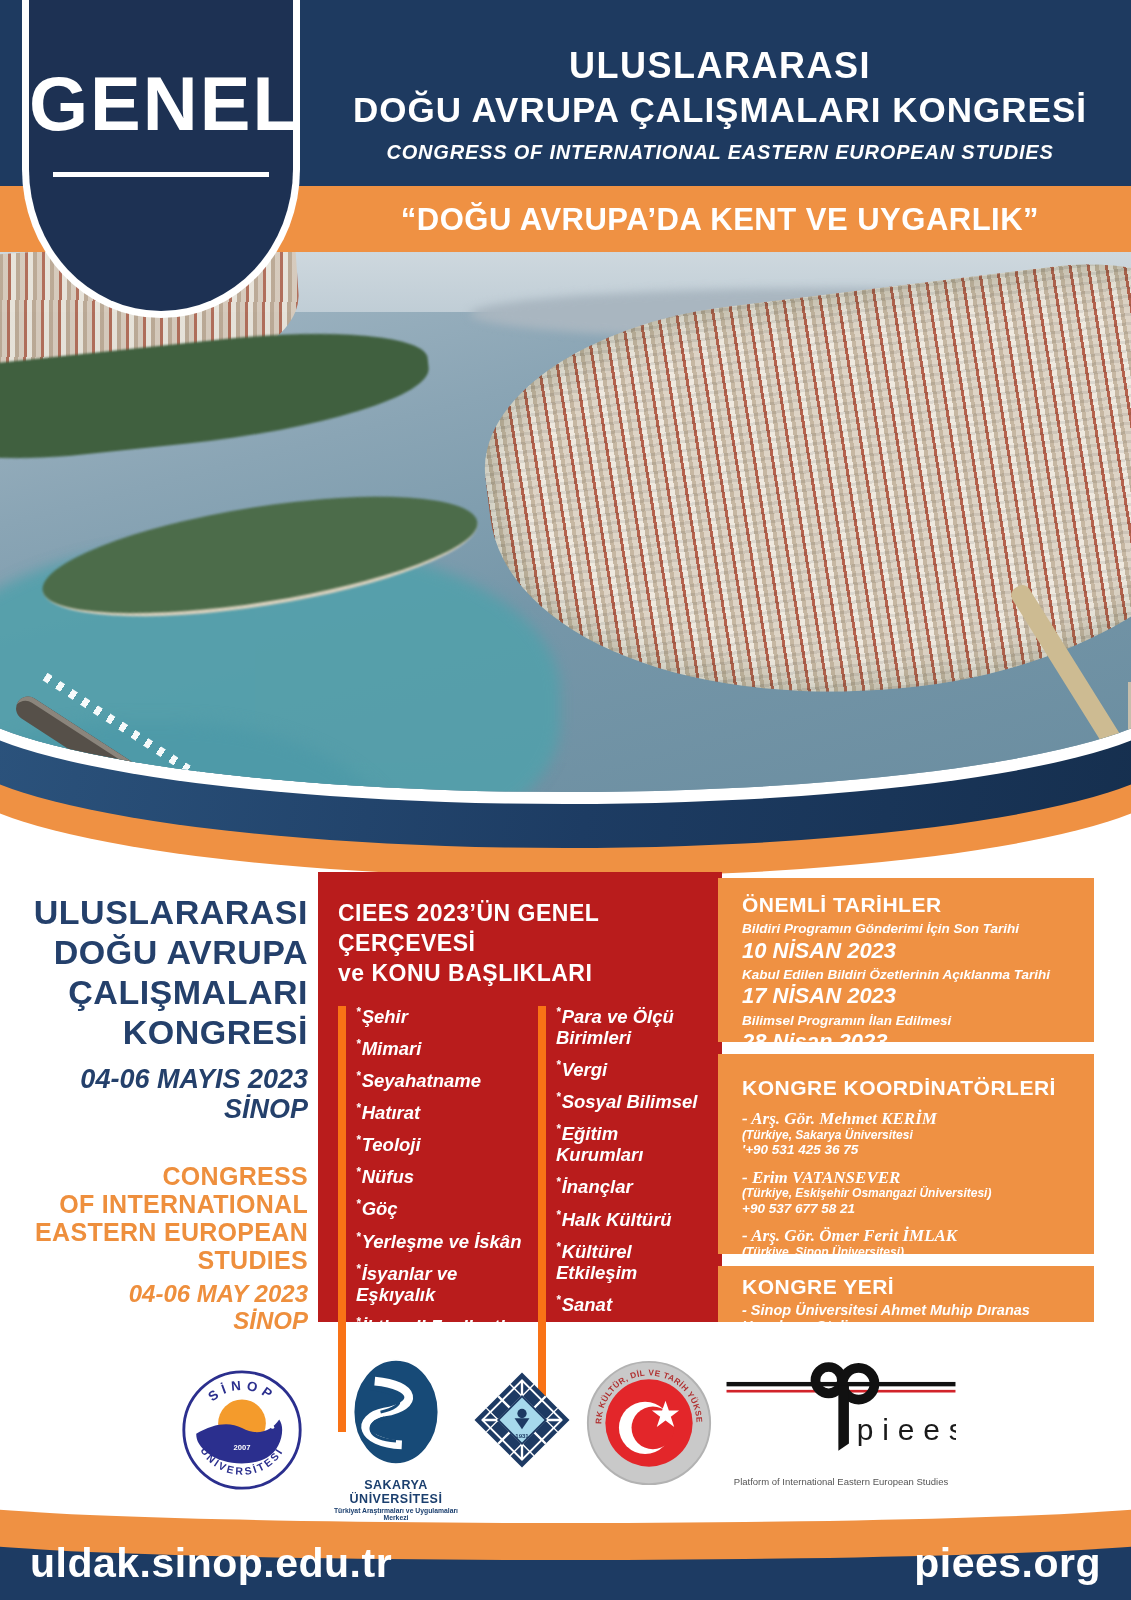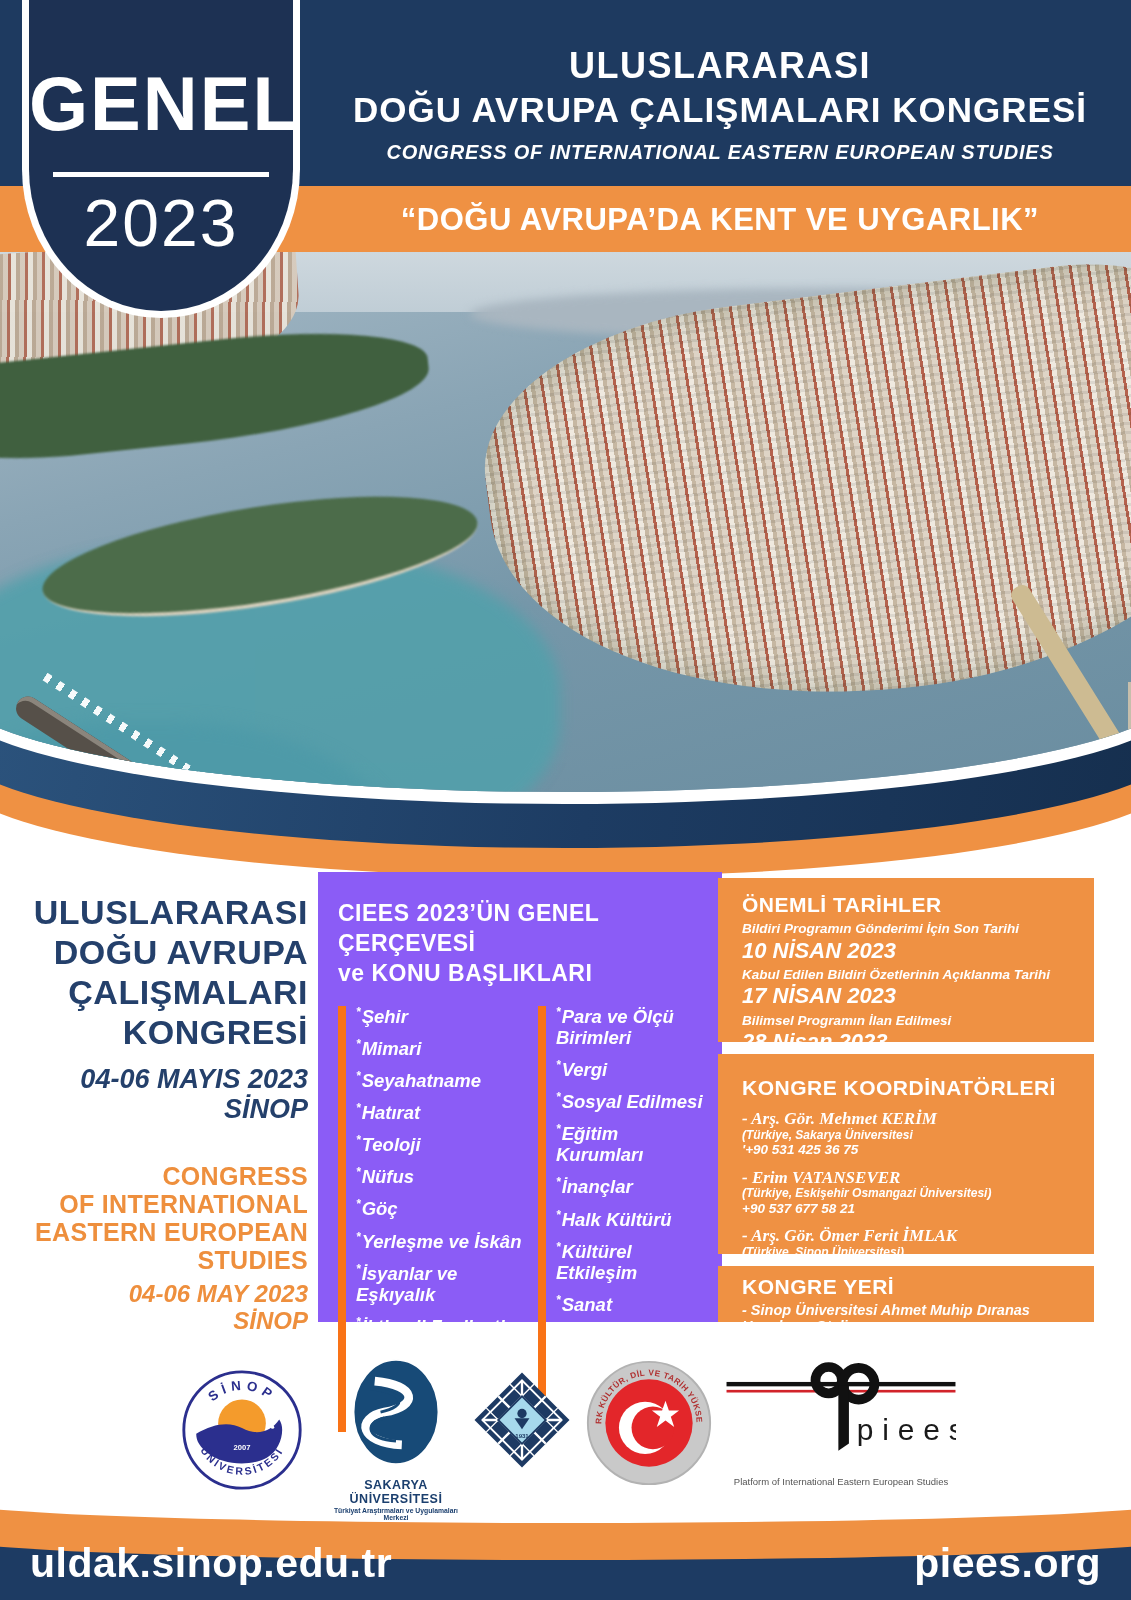--- a/index.html
+++ b/index.html
@@ -67,21 +67,21 @@
   .left-col{top:892px;left:6px;width:302px;text-align:right;z-index:5;}
   .tr-line{font-size:34px;font-weight:800;letter-spacing:.5px;line-height:40px;color:#24406b;}
   .tr-date{font-size:27px;font-style:italic;font-weight:800;color:#24406b;margin-top:12px;line-height:30px;}
   .tr-city{font-size:27px;font-style:italic;font-weight:800;color:#24406b;line-height:30px;}
   .en-block{margin-top:38px;}
   .en-line{font-size:25px;font-weight:800;letter-spacing:.3px;line-height:28px;color:#ee8f3d;}
   .en-date{font-size:24px;font-style:italic;font-weight:800;color:#ee8f3d;margin-top:6px;line-height:27px;}
   .en-city{font-size:24px;font-style:italic;font-weight:800;color:#ee8f3d;line-height:27px;}
 
   
-  .panel{top:872px;left:318px;width:404px;height:450px;background:#8b5cf6;box-sizing:border-box;
+  .panel{top:872px;left:318px;width:404px;height:450px;background:#b91c1c;box-sizing:border-box;
          padding:26px 18px 12px 20px;z-index:5;}
   .panel-title{font-size:23px;font-weight:800;color:#fff;letter-spacing:.5px;line-height:30px;}
   .cols{display:flex;margin-top:18px;}
   .tcol{border-left:8px solid #f97316;padding-left:10px;box-sizing:border-box;}
   .tcol1{width:200px;}
   .tcol2{flex:1;}
   .topic{font-size:18.5px;font-style:italic;font-weight:700;color:#fff;margin-bottom:11px;line-height:1.14;}
   .ast{font-size:12px;vertical-align:7px;margin-right:1px;}
 
   
@@ -125,21 +125,20 @@
   <div class="abs hdr-text">
     <div class="hdr-l1">ULUSLARARASI</div>
     <div class="hdr-l2">DOĞU AVRUPA ÇALIŞMALARI KONGRESİ</div>
     <div class="hdr-l3">CONGRESS OF INTERNATIONAL EASTERN EUROPEAN STUDIES</div>
   </div>
   <div class="abs banner-text">“DOĞU AVRUPA’DA KENT VE UYGARLIK”</div>
 
   <div class="abs badge">
     <div class="badge-acronym">GENEL</div>
     <div class="badge-line"></div>
-    <div class="badge-year">2023</div>
   </div>
 
   <div class="abs arc arc-orange"></div>
   <div class="abs arc arc-navy"></div>
   <div class="abs arc arc-white"></div>
   <div class="abs photo">
     <div class="ph ph-sky"></div>
     <div class="ph ph-sea"></div>
     <div class="ph ph-farcoast"></div>
     <div class="ph ph-bay"></div>
@@ -189,21 +188,21 @@
         <div class="topic"><span class="ast">*</span><span>Teoloji</span></div>
         <div class="topic"><span class="ast">*</span><span>Nüfus</span></div>
         <div class="topic"><span class="ast">*</span><span>Göç</span></div>
         <div class="topic"><span class="ast">*</span><span>Yerleşme ve İskân</span></div>
         <div class="topic"><span class="ast">*</span><span>İsyanlar ve Eşkıyalık</span></div>
         <div class="topic"><span class="ast">*</span><span>İktisadi Faaliyetler (Ticaret, Hayvancılık, Madencilik, Tarım, vs.)</span></div>
       </div>
       <div class="tcol tcol2">
         <div class="topic"><span class="ast">*</span><span>Para ve Ölçü Birimleri</span></div>
         <div class="topic"><span class="ast">*</span><span>Vergi</span></div>
-        <div class="topic"><span class="ast">*</span><span>Sosyal Edilmesi</span></div>
+        <div class="topic"><span class="ast">*</span><span>Sosyal Bilimsel</span></div>
         <div class="topic"><span class="ast">*</span><span>Eğitim Kurumları</span></div>
         <div class="topic"><span class="ast">*</span><span>İnançlar</span></div>
         <div class="topic"><span class="ast">*</span><span>Halk Kültürü</span></div>
         <div class="topic"><span class="ast">*</span><span>Kültürel Etkileşim</span></div>
         <div class="topic"><span class="ast">*</span><span>Sanat</span></div>
         <div class="topic"><span class="ast">*</span><span>Fikir Hareketleri</span></div>
         <div class="topic"><span class="ast">*</span><span>Esnaf Teşekkülleri</span></div>
       </div>
     </div>
   </div>

